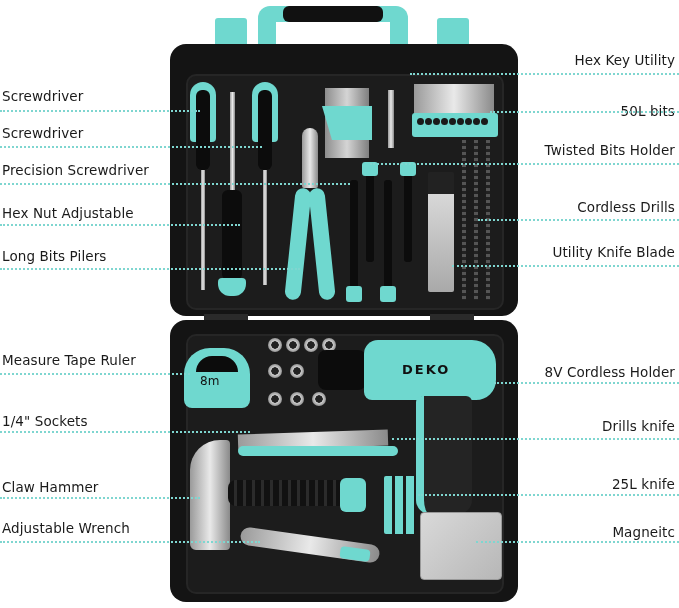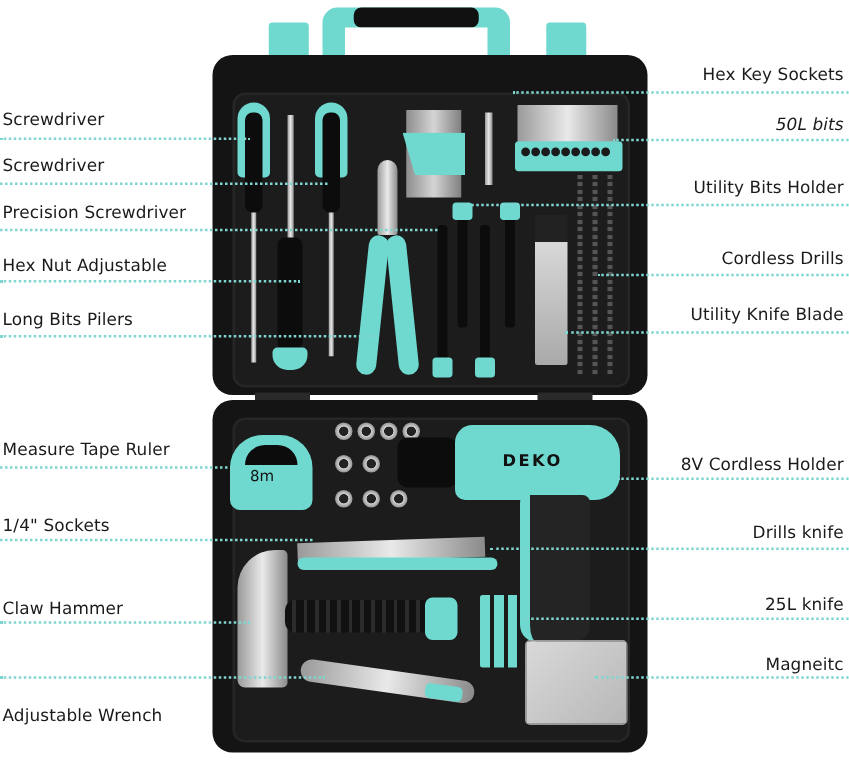--- a/index.html
+++ b/index.html
@@ -136,32 +136,32 @@
 
   <div class="label" style="left:2px;top:352px;text-align:right;">Measure Tape Ruler</div>
   <div class="dots" style="left:0;top:373px;width:190px;"></div>
 
   <div class="label" style="left:2px;top:413px;">1/4" Sockets</div>
   <div class="dots" style="left:0;top:431px;width:250px;"></div>
 
   <div class="label" style="left:2px;top:479px;">Claw Hammer</div>
   <div class="dots" style="left:0;top:497px;width:200px;"></div>
 
-  <div class="label" style="left:2px;top:520px;margin-top:45px;">Adjustable Wrench</div>
+  <div class="label" style="left:2px;top:520px;">Adjustable Wrench</div>
   <div class="dots" style="left:0;top:541px;width:260px;"></div>
 </div>
 
 <div>
-  <div class="label right" style="right:4px;top:52px;">Hex Key Sockets</div>
+  <div class="label right" style="right:4px;top:52px;">Hex Key Utility</div>
   <div class="dots" style="left:410px;top:73px;width:269px;"></div>
 
-  <div class="label right" style="right:4px;top:92px;font-style:italic;">50L bits</div>
+  <div class="label right" style="right:4px;top:103px;">50L bits</div>
   <div class="dots" style="left:490px;top:111px;width:189px;"></div>
 
-  <div class="label right" style="right:4px;top:142px;">Utility Bits Holder</div>
+  <div class="label right" style="right:4px;top:142px;">Twisted Bits Holder</div>
   <div class="dots" style="left:370px;top:163px;width:309px;"></div>
 
   <div class="label right" style="right:4px;top:199px;">Cordless Drills</div>
   <div class="dots" style="left:478px;top:219px;width:201px;"></div>
 
   <div class="label right" style="right:4px;top:244px;">Utility Knife Blade</div>
   <div class="dots" style="left:452px;top:265px;width:227px;"></div>
 
   <div class="label right" style="right:4px;top:364px;">8V Cordless Holder</div>
   <div class="dots" style="left:494px;top:382px;width:185px;"></div>

